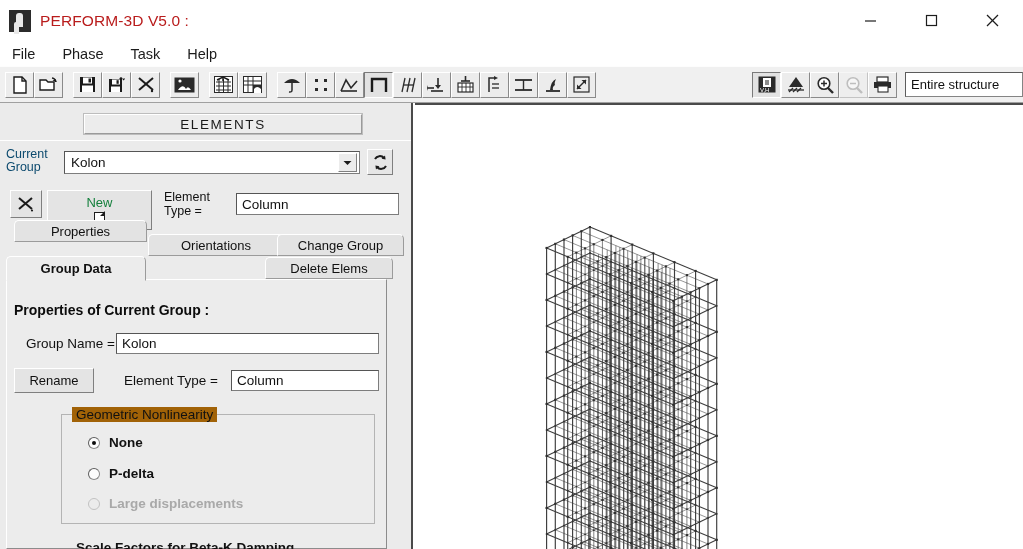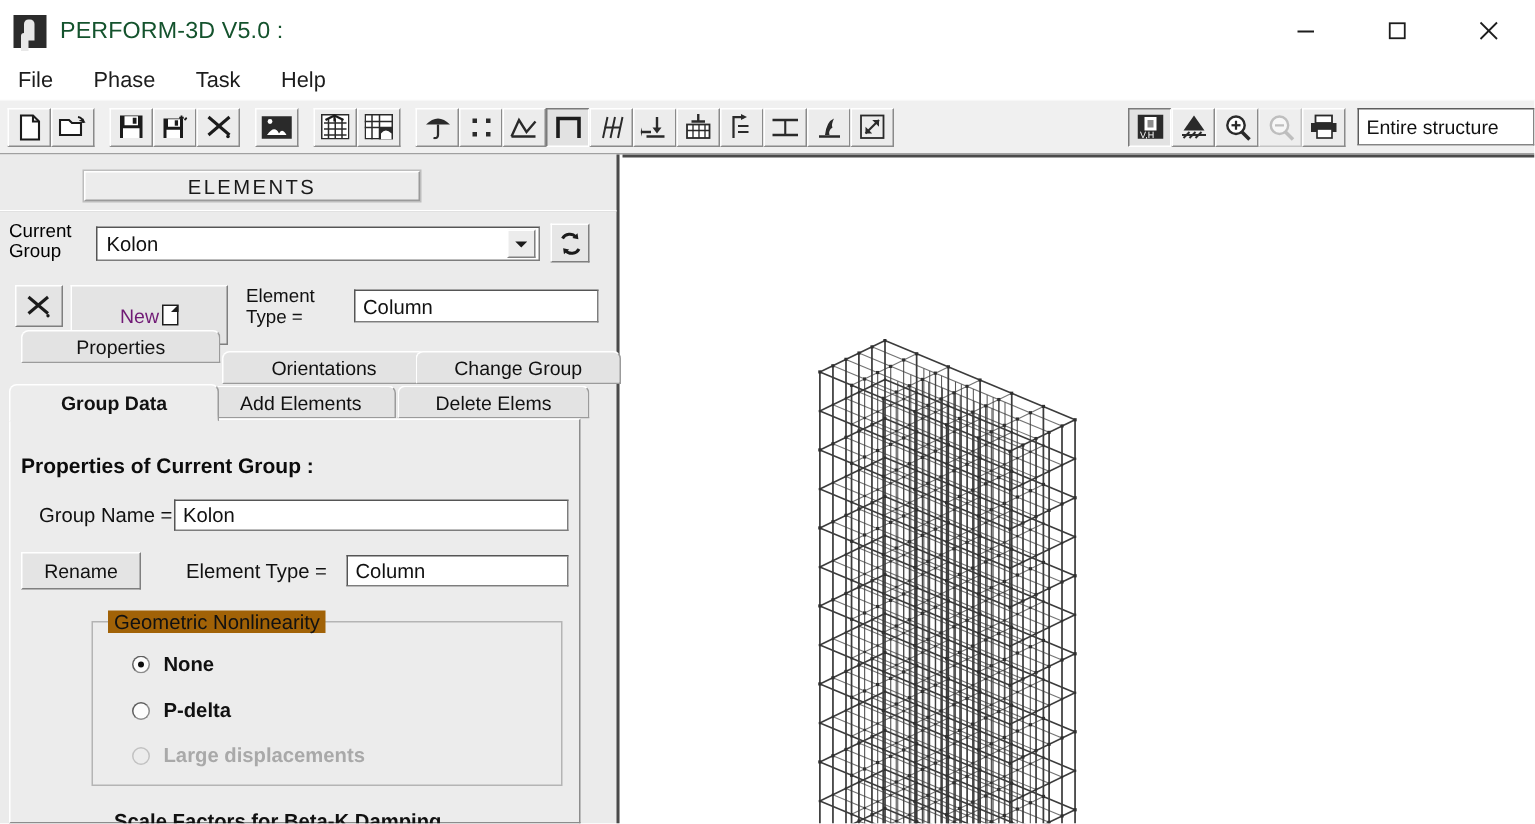--- a/index.html
+++ b/index.html
@@ -34,21 +34,21 @@
     content: "";
     position: absolute;
     left: 7px; top: 3px;
     width: 7px; height: 14px;
     background: #e8e8e8;
     border-radius: 3px 3px 0 0;
     box-shadow: -3px 8px 0 -1px #e8e8e8;
   }
   .title-text {
     font-size: 15.5px;
-    color: #14532d;
+    color: #b91c1c;
     letter-spacing: .1px;
     white-space: nowrap;
   }
   .wincontrols {
     position: absolute; right: 0; top: 0;
     height: 41px; display: flex; align-items: center;
   }
   .wc {
     width: 61px; height: 41px;
     display: flex; align-items: center; justify-content: center;
@@ -131,36 +131,36 @@
     background: #ebebeb;
     border-right: 2px solid #4a4a4a;
   }
   .panel-divider {
     position: absolute; left: 0; top: 37px;
     width: 411px; height: 1px; background: #9b9b9b;
     border-bottom: 1px solid #ffffff;
   }
 
   .elements-title {
-    position: absolute; left: 56px; top: 114px;
-    width: 224px; height: 20px;
+    position: absolute; left: 84px; top: 114px;
+    width: 278px; height: 20px;
     background: #ececec;
     border: 1px solid #ffffff;
     border-right-color: #9a9a9a;
     border-bottom-color: #9a9a9a;
     outline: 1px solid #bdbdbd;
     display: flex; align-items: center; justify-content: center;
     font-size: 13.5px; letter-spacing: 1.6px;
     color: #1a1a1a;
   }
 
   .curgroup-label {
     position: absolute; left: 6px; top: 148px;
     width: 56px;
-    font-size: 12.5px; color: #000000; line-height: 13px;
+    font-size: 12.5px; color: #0c4a6e; line-height: 13px;
   }
   .combo {
     position: absolute; left: 64px; top: 151px;
     width: 296px; height: 23px;
     background: #ffffff;
     border: 1px solid #7d7d7d;
     border-top-color: #555; border-left-color: #555;
     display: flex; align-items: center;
   }
   .combo-value {
@@ -193,21 +193,21 @@
     display: flex; align-items: center; justify-content: center;
   }
   .newbtn {
     position: absolute; left: 47px; top: 190px;
     width: 105px; height: 40px;
     background: #e4e4e4;
     border: 1px solid #ffffff;
     border-right-color: #7f7f7f; border-bottom-color: #7f7f7f;
     display: flex; align-items: center; justify-content: center;
     gap: 2px;
-    font-size: 13px; color: #701a75;
+    font-size: 13px; color: #15803d; flex-direction: column;
   }
   .page-glyph {
     width: 11px; height: 14px; background: #ffffff;
     border: 1.3px solid #1d1d1d;
     position: relative;
   }
   .page-glyph::after{
     content:""; position:absolute; right:-1.3px; top:-1.3px;
     border-left: 5px solid transparent; border-bottom: 5px solid #1d1d1d;
   }
@@ -671,24 +671,23 @@
   </div>
 
   <div class="etype-label">
     <div>Element</div>
     <div>Type =</div>
   </div>
   <div class="etype-field">Column</div>
 
   <div class="tab" style="left:14px;  top:220px; width:133px;">Properties</div>
   <div class="tab" style="left:148px; top:234px; width:136px;">Orientations</div>
-  <div class="tab" style="left:277px; top:234px; width:137px;">Change Group</div>
+  <div class="tab" style="left:277px; top:234px; width:127px;">Change Group</div>
 
   <div class="tab active" style="left:6px;   top:256px; width:140px;">Group Data</div>
-  <div class="tab" style="left:137px; top:257px; width:127px;">Add Elements</div>
   <div class="tab" style="left:265px; top:257px; width:128px;">Delete Elems</div>
 
   <div class="tabpage"></div>
 
   <div class="props-head">Properties of Current Group :</div>
 
   <div class="gname-label">Group Name =</div>
   <div class="gname-field">Kolon</div>
 
   <div class="rename-btn">Rename</div>

